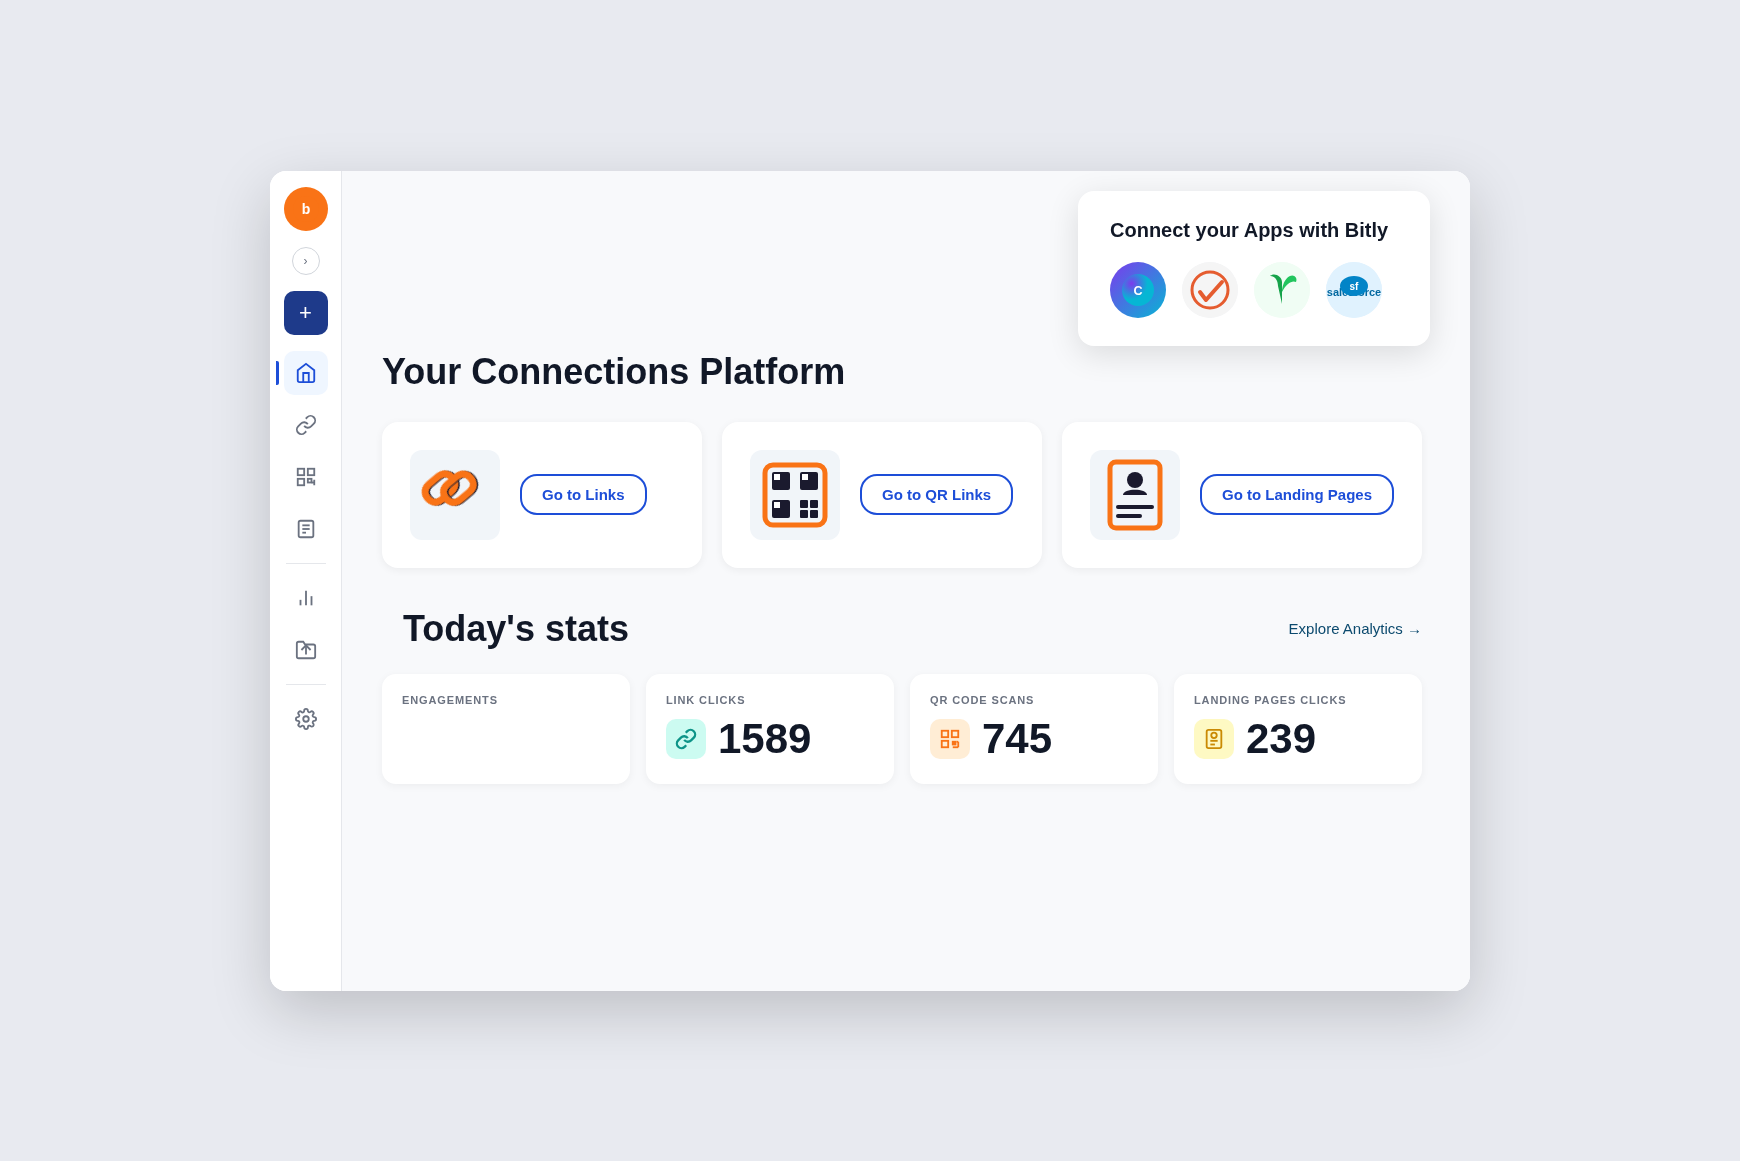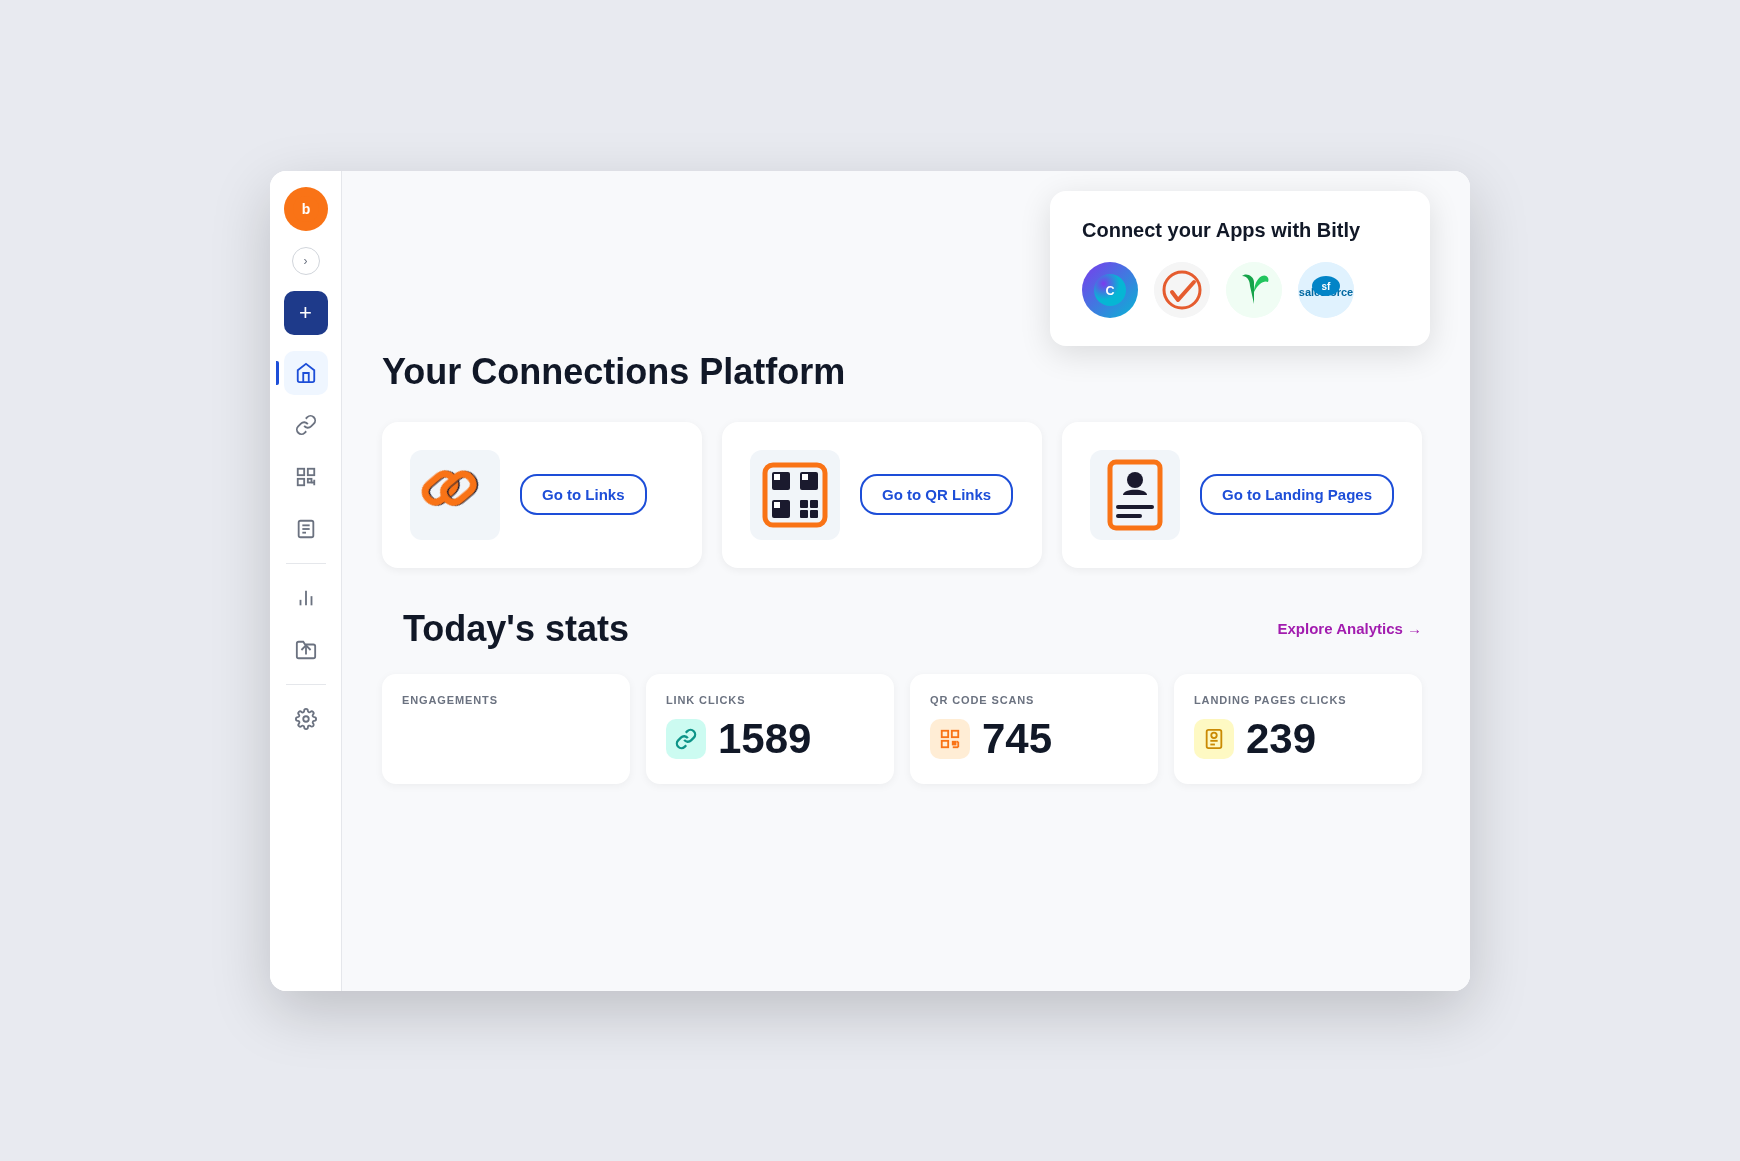--- a/index.html
+++ b/index.html
@@ -129,21 +129,21 @@
 
     
     .connect-card {
       position: absolute;
       top: 20px;
       right: 40px;
       background: #fff;
       border-radius: 16px;
       padding: 28px 32px;
       box-shadow: 0 8px 32px rgba(0,0,0,0.12);
-      width: 380px;
+      width: 352px;
       z-index: 20;
     }
     .connect-card-title {
       font-size: 20px;
       font-weight: 700;
       color: #111827;
       margin-bottom: 20px;
     }
     .connect-apps {
       display: flex;
@@ -226,23 +226,23 @@
       align-items: center;
       margin-bottom: 24px;
     }
     .stats-title {
       font-size: 36px;
       font-weight: 800;
       color: #111827;
       margin-left: 21px;
     }
     .explore-link {
-      color: #a21caf;
+      color: #0c4a6e;
       font-size: 15px;
-      font-weight: 700;
+      font-weight: 400;
       text-decoration: none;
       display: flex;
       align-items: center;
       gap: 4px;
       cursor: pointer;
       text-align: right;
     }
 
     .stats-row {
       display: flex;

